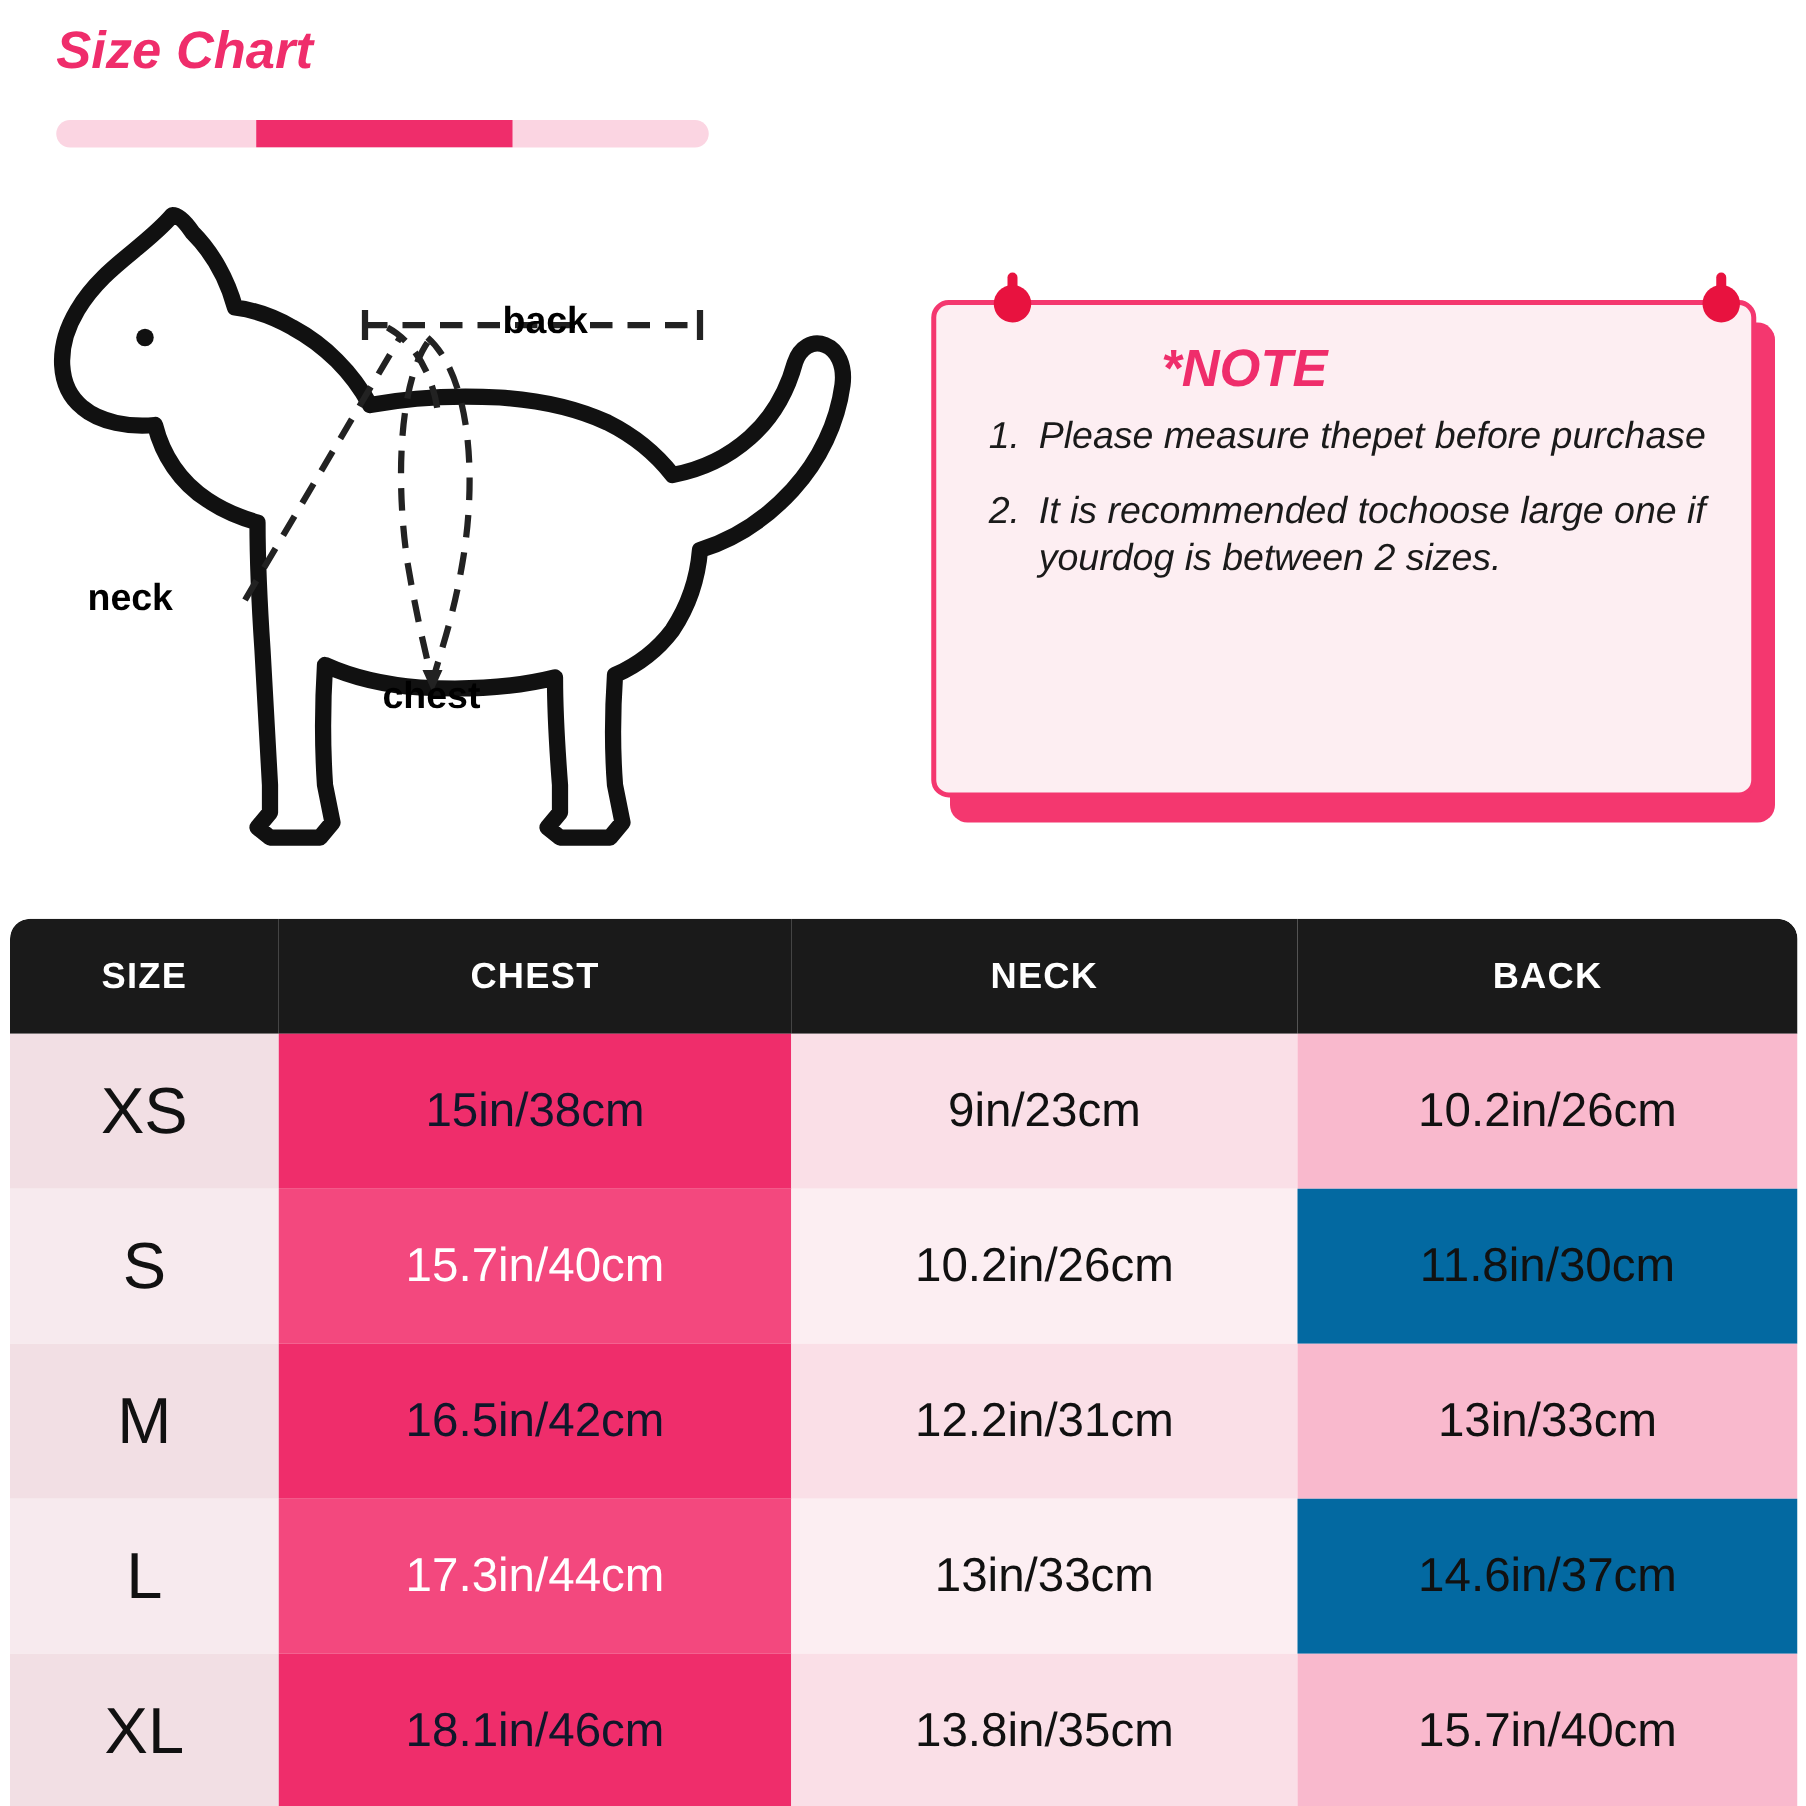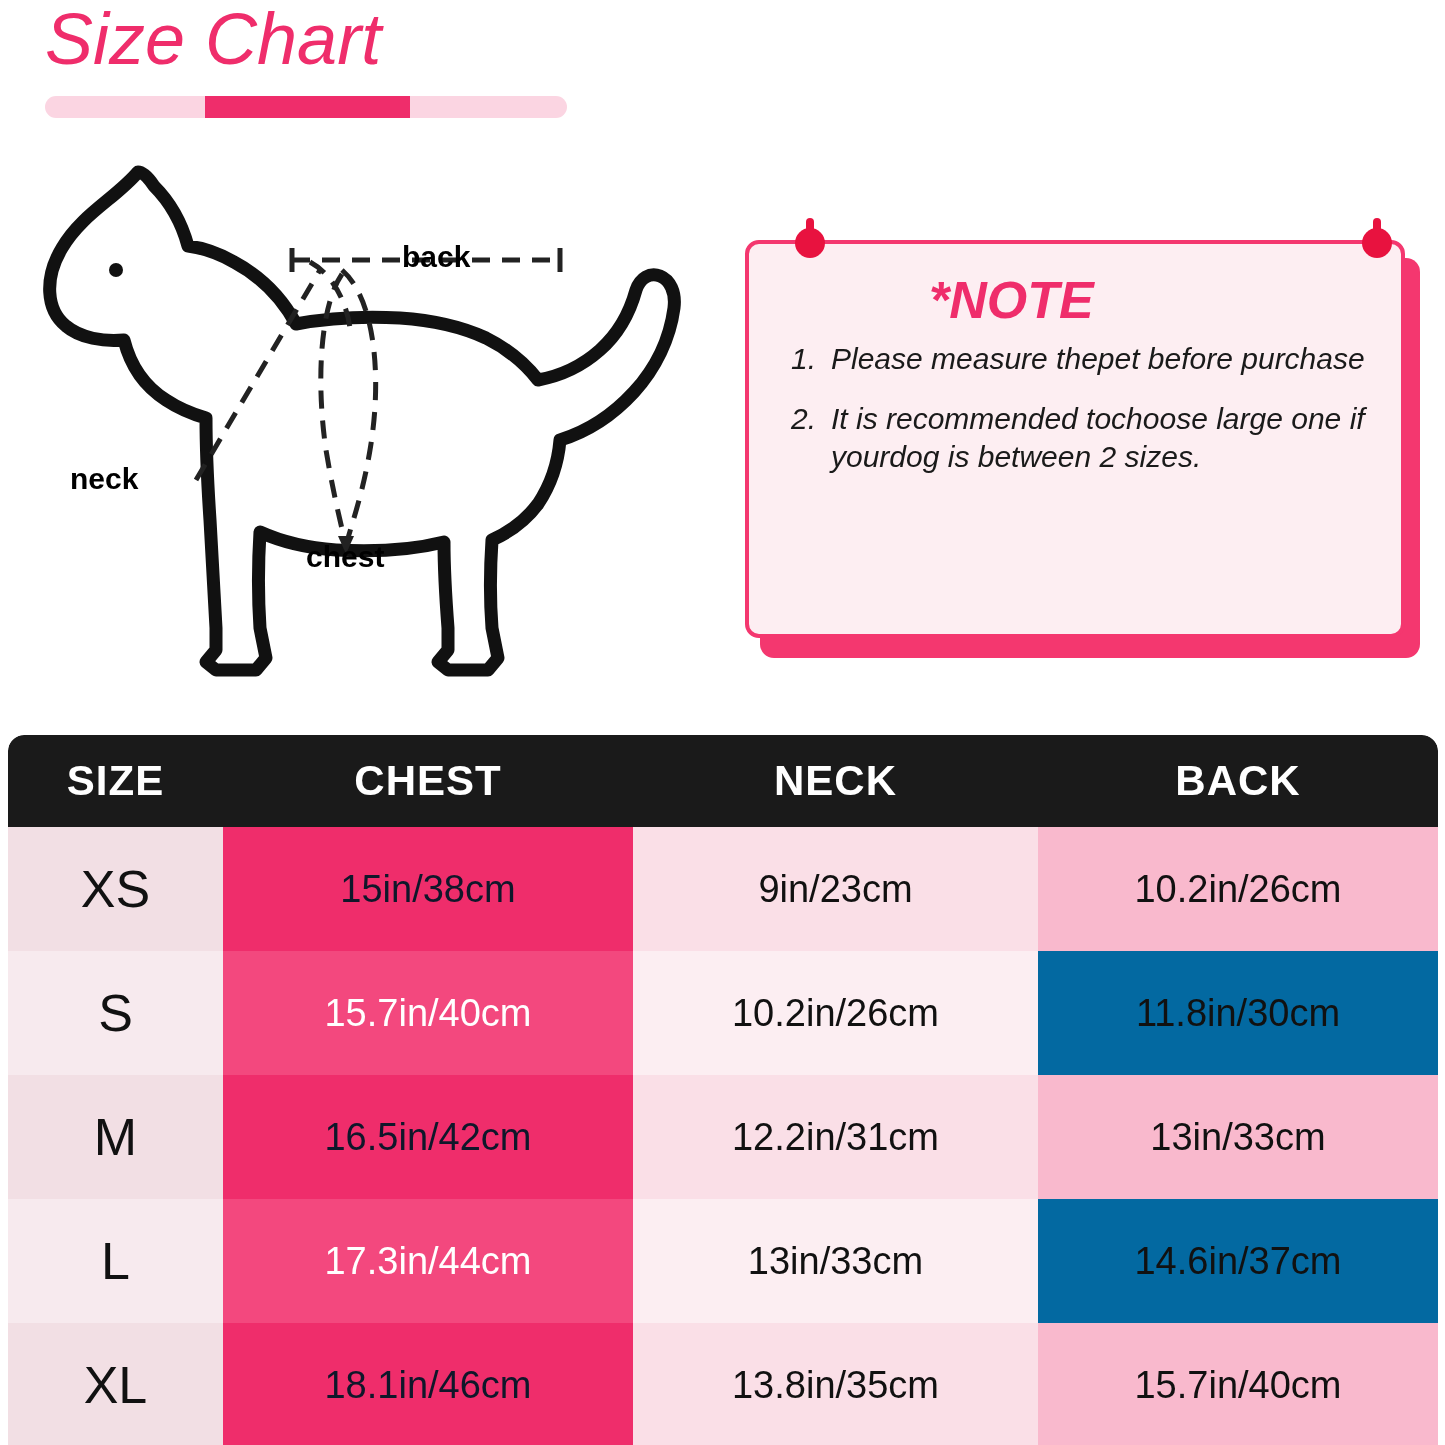--- a/index.html
+++ b/index.html
@@ -12,23 +12,23 @@
   }
   .page {
     position: relative;
     width: 1445px; height: 1445px;
     background: #ffffff;
   }
 
   
   .title {
     position: absolute;
-    left: 45px; top: 2px;
-    font-size: 72px;
-    font-weight: normal;
+    left: 45px; top: 18px;
+    font-size: 42px;
+    font-weight: bold;
     font-style: italic;
     color: #ef2d6b;
     letter-spacing: 0px;
     line-height: 1.05;
   }
   .title-underline {
     position: absolute;
     left: 45px; top: 96px;
     width: 522px; height: 22px;
     background: #fbd5e2;
@@ -69,21 +69,21 @@
   .note-card {
     position: absolute;
     left: 745px; top: 240px;
     width: 660px; height: 398px;
     background: #fdeef2;
     border: 4px solid #f4376f;
     border-radius: 14px;
     padding: 24px 30px 10px 30px;
   }
   .note-title {
-    font-size: 52px;
+    font-size: 42px;
     font-weight: bold;
     font-style: italic;
     color: #ef2d6b;
     line-height: 1;
     margin: 6px 0 14px 150px;
   }
   .note-list {
     margin: 0; padding: 0;
     list-style: none;
   }
@@ -124,21 +124,21 @@
     left: 8px; top: 735px;
     width: 1430px;
     border-radius: 16px 16px 0 0;
     overflow: hidden;
     border-collapse: collapse;
   }
   table { border-collapse: collapse; width: 100%; table-layout: fixed; }
   thead th {
     background: #1a1a1a;
     color: #ffffff;
-    font-size: 42px;
+    font-size: 29px;
     font-weight: bold;
     height: 92px;
     text-align: center;
     letter-spacing: 1px;
   }
   thead th:first-child { border-radius: 16px 0 0 0; }
   thead th:last-child  { border-radius: 0 16px 0 0; }
   tbody td {
     height: 124px;
     text-align: center;

